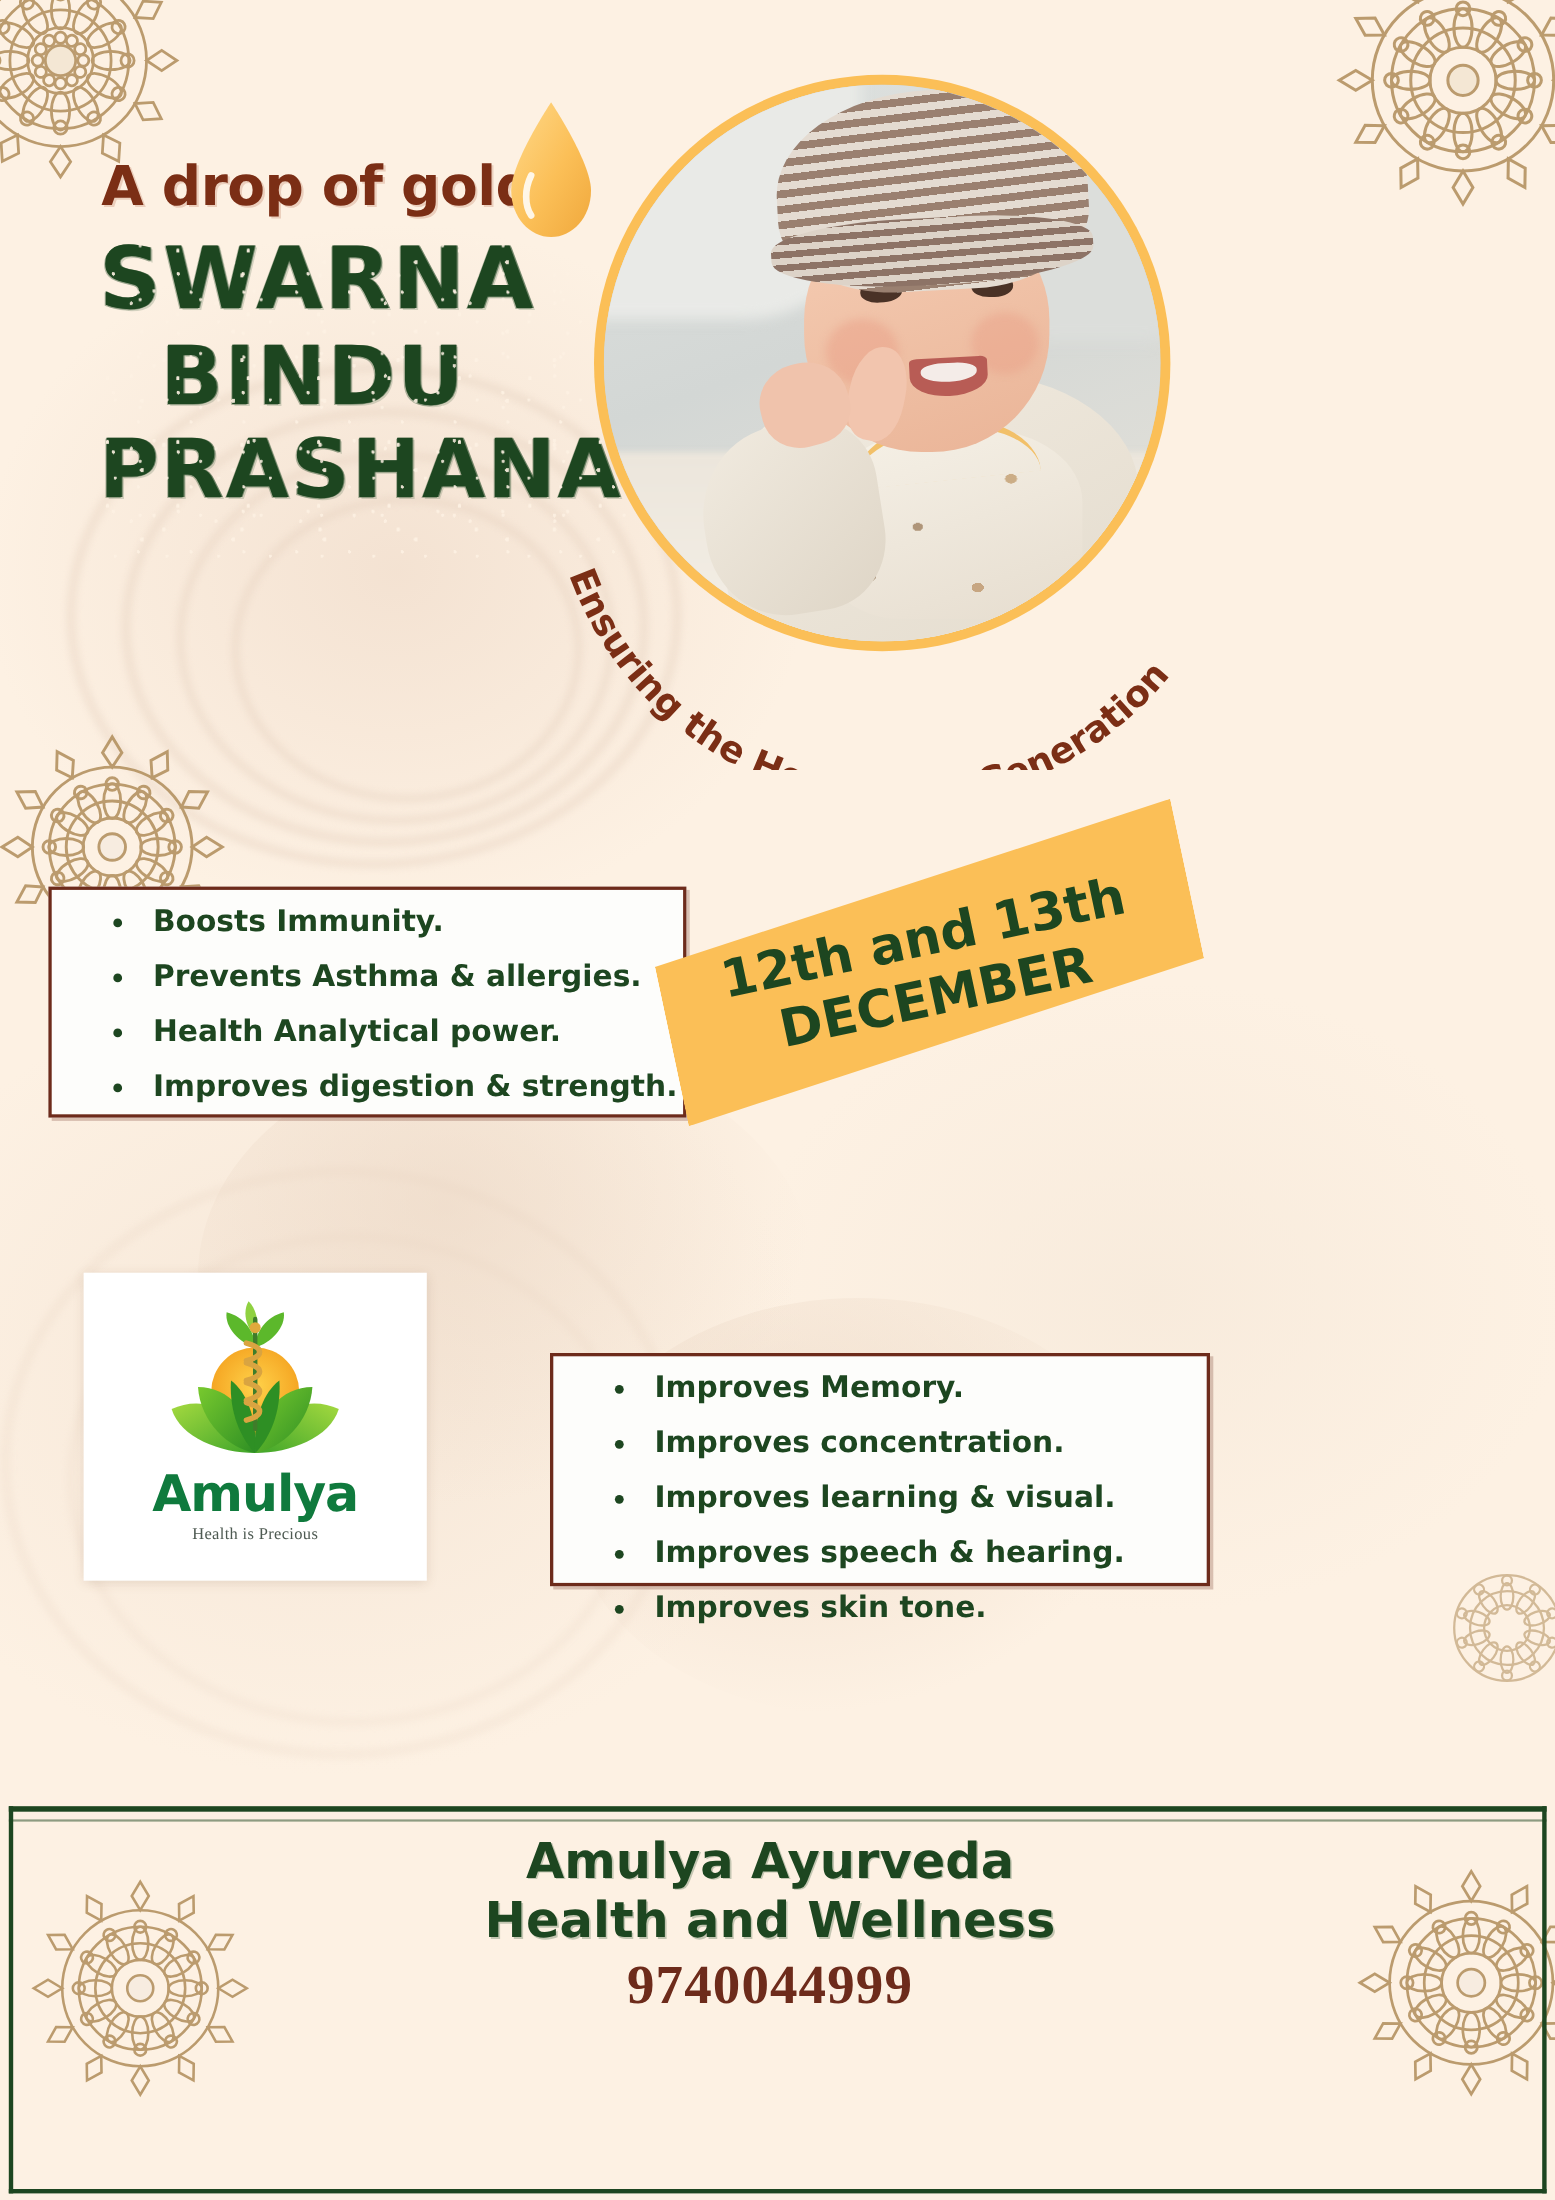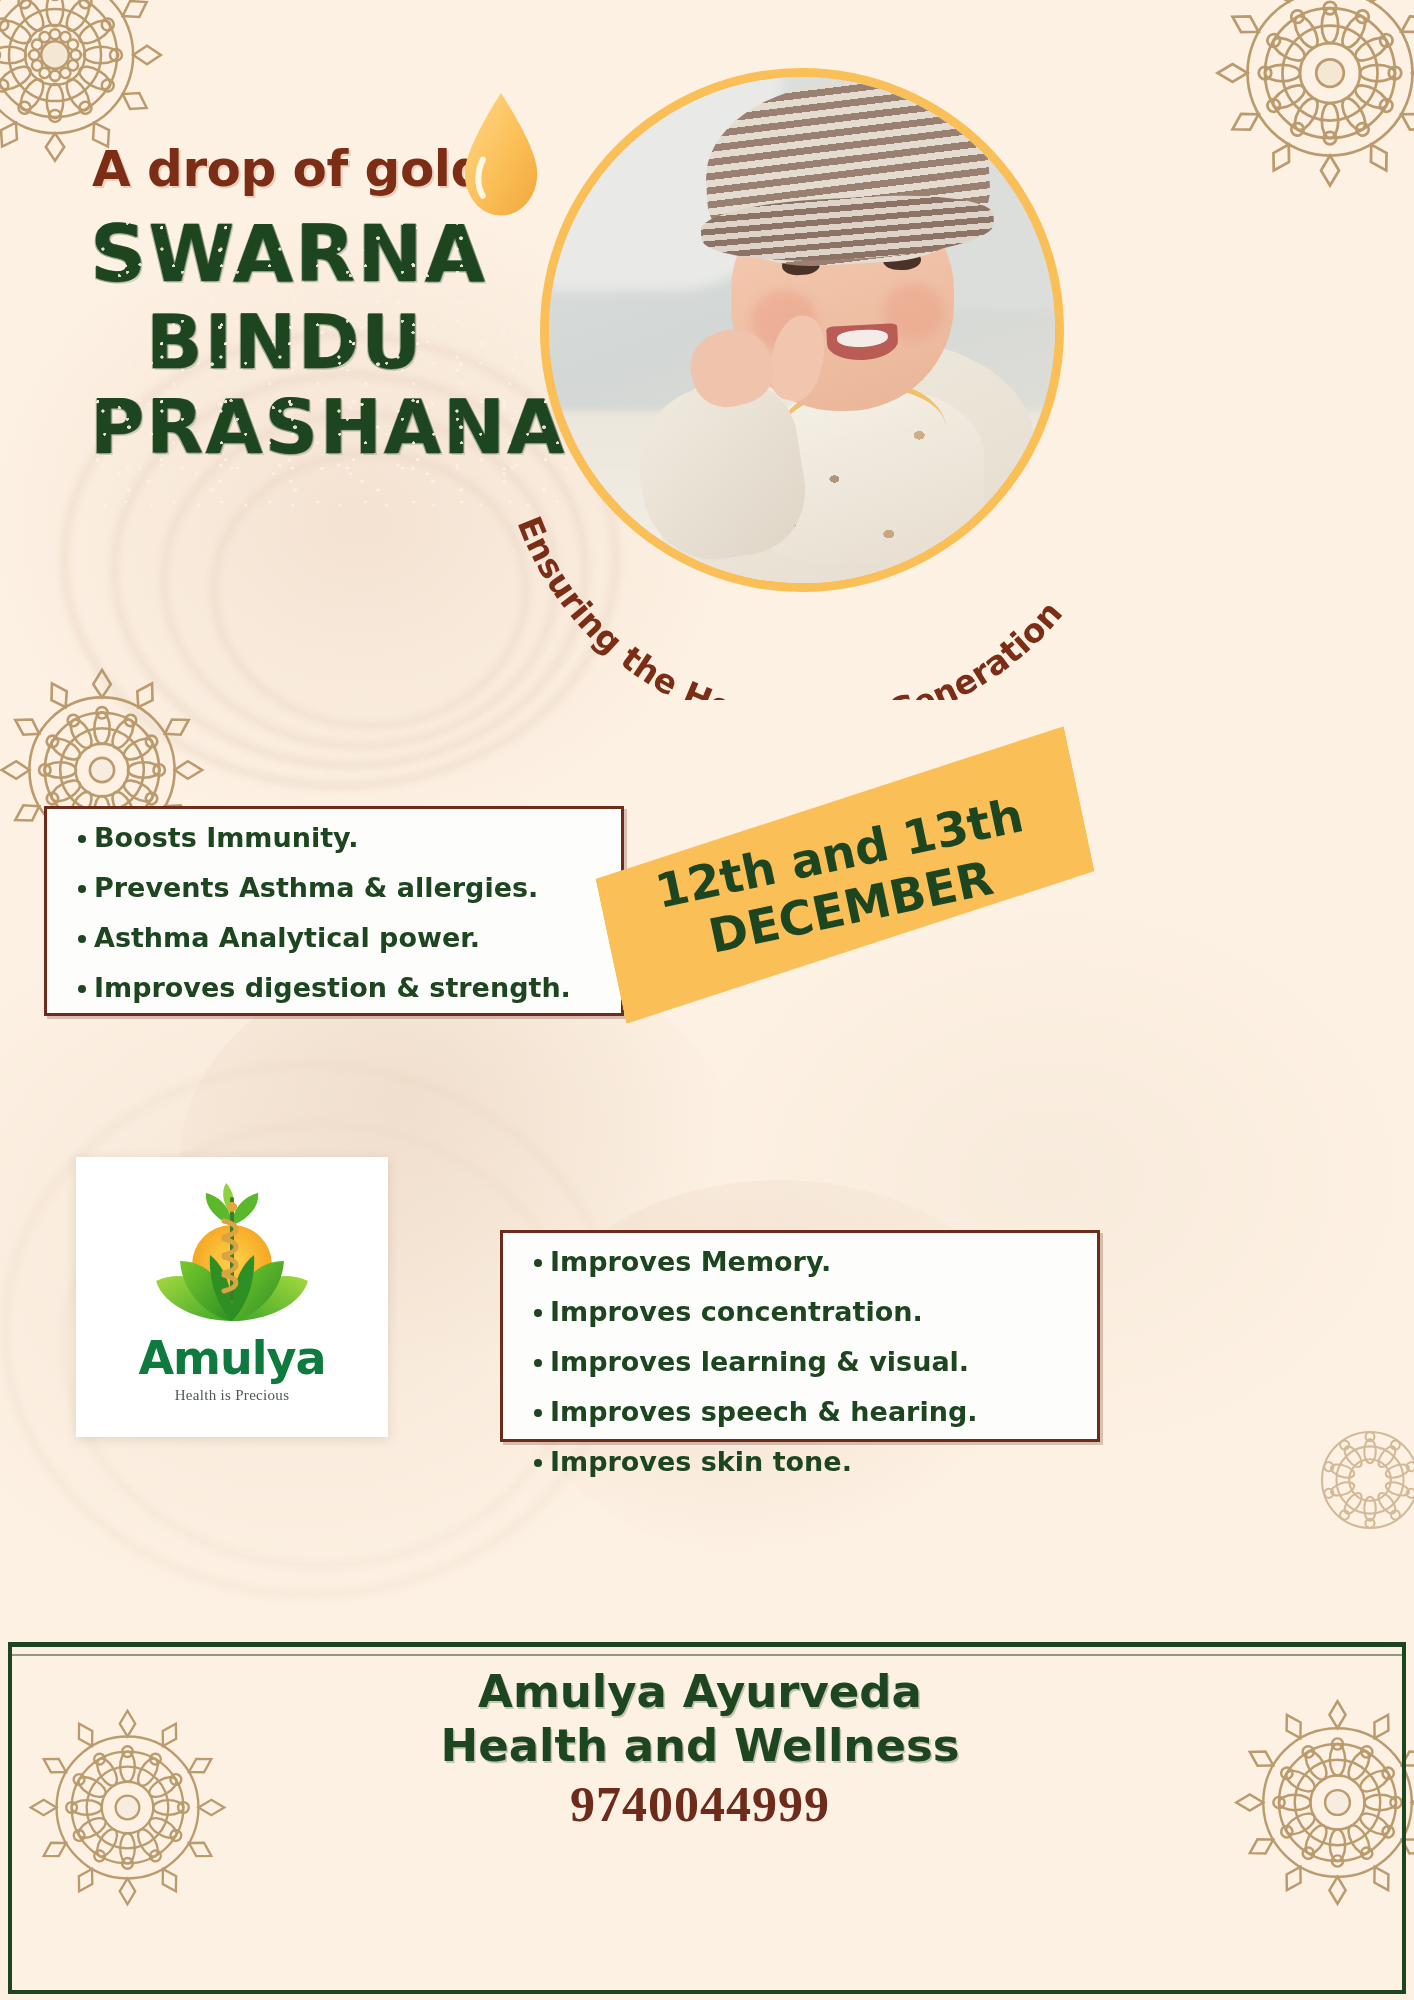--- a/index.html
+++ b/index.html
@@ -192,27 +192,28 @@
   .bx {
     position:absolute;
     background:#fdfdfb;
     border:3px solid #6d2b1b;
     box-shadow:3px 3px 0 rgba(109,43,27,.25);
   }
   .bx1 { left:44px;  top:806px;  width:580px; height:210px; }
   .bx2 { left:500px; top:1230px; width:600px; height:212px; }
   .bx-list { list-style:none; padding:16px 0 0 0; }
   .bx-list li {
-    display:flex; align-items:flex-start; gap:8px;
+    display:flex; align-items:flex-start; gap:28px;
     color:#1d4620; font-weight:700;
     font-family:"DejaVu Sans", sans-serif;
     font-size:27px;
     padding:0 0 0 34px;
     margin-bottom:19px;
     white-space:nowrap;
+    margin-left:25px;
   }
   .bx-list li .dot {
     width:8px;height:8px;border-radius:50%;background:#1d4620;
     flex:0 0 8px;margin-top:13px;
   }
   
   .bx1-outer { position:absolute; left:44px; top:806px; width:580px; }
 
   
   .date-banner {
@@ -528,21 +529,21 @@
         <li>
           <span class="dot"></span>
           <span>Boosts Immunity.</span>
         </li>
         <li>
           <span class="dot"></span>
           <span>Prevents Asthma &amp; allergies.</span>
         </li>
         <li>
           <span class="dot"></span>
-          <span>Asthma Analytical power.</span>
+          <span>Health Analytical power.</span>
         </li>
         <li>
           <span class="dot"></span>
           <span>Improves digestion &amp; strength.</span>
         </li>
       </ul>
   </div>
 
   <div class="bx bx2"></div>
   <div style="position:absolute;left:500px;top:1230px;width:632px;">

